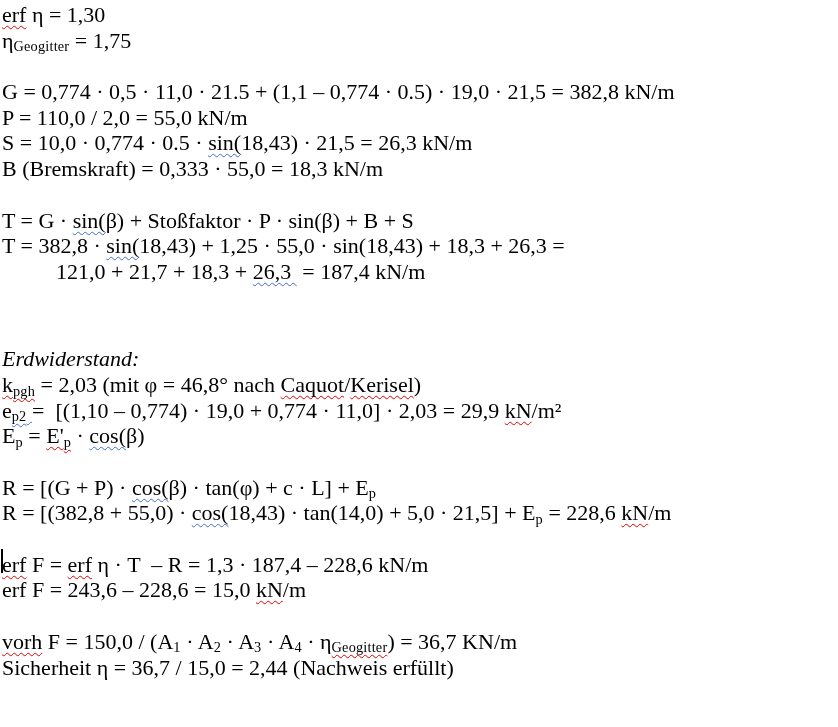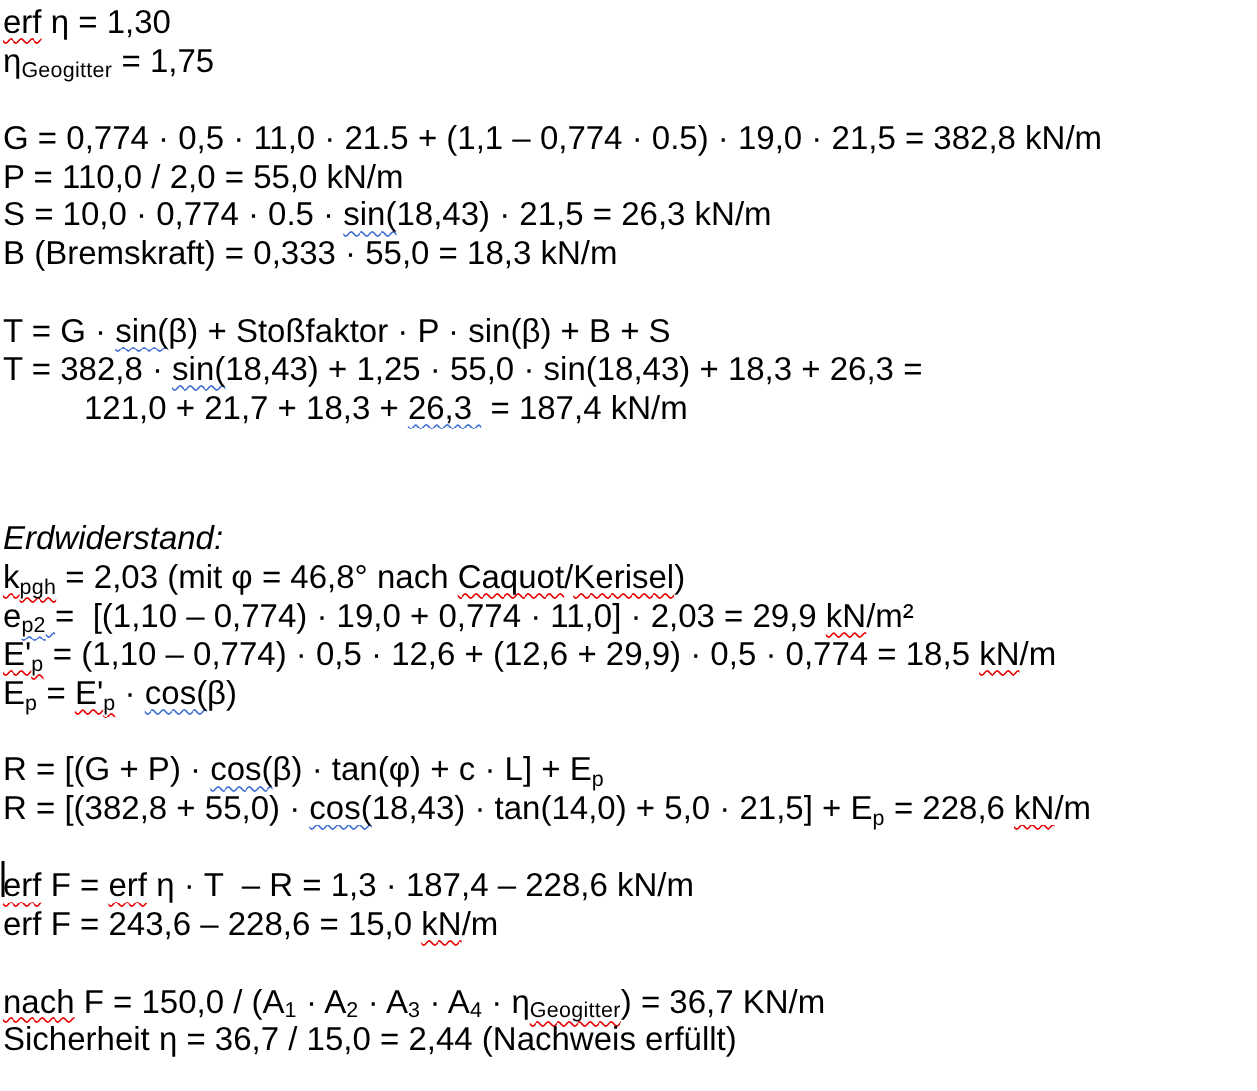--- a/index.html
+++ b/index.html
@@ -11,21 +11,21 @@
     width: 838px;
     height: 727px;
     overflow: hidden;
   }
   .doc {
     position: relative;
     box-sizing: border-box;
     width: 818px;
     height: 727px;
     padding: 2px 2px 0 2px;
-    font-family: Liberation Sans, sans-serif;
+    font-family: Liberation Serif, serif;
     font-size: 22px;
     line-height: 25.7px;
     color: #000000;
   }
   .line {
     position: relative;
     height: 25.7px;
     white-space: pre;
   }
   .line.indent { padding-left: 54px; }
@@ -77,24 +77,23 @@
     <div class="line"><span>S = 10,0 · 0,774 · 0.5 · </span><span class="sq-blue">sin(</span><span>18,43) · 21,5 = 26,3 kN/m</span></div>
     <div class="line"><span>B (Bremskraft) = 0,333 · 55,0 = 18,3 kN/m</span></div>
     <div class="line"></div>
     <div class="line"><span>T = G · </span><span class="sq-blue">sin(</span><span>β) + Stoßfaktor · P · sin(β) + B + S</span></div>
     <div class="line"><span>T = 382,8 · </span><span class="sq-blue">sin(</span><span>18,43) + 1,25 · 55,0 · sin(18,43) + 18,3 + 26,3 =</span></div>
     <div class="line indent"><span>121,0 + 21,7 + 18,3 + </span><span class="sq-blue">26,3 </span><span> = 187,4 kN/m</span></div>
     <div class="line"></div>
     <div class="line italic"><span>Erdwiderstand:</span></div>
     <div class="line"><span class="sq-red">k</span><span class="sub sq-red">pgh</span><span> = 2,03 (mit φ = 46,8° nach </span><span class="sq-red">Caquot</span><span>/</span><span class="sq-red">Kerisel</span><span>)</span></div>
     <div class="line"><span>e</span><span class="sub sq-blue">p2</span><span class="sq-blue"> </span><span>=  [(1,10 – 0,774) · 19,0 + 0,774 · 11,0] · 2,03 = 29,9 </span><span class="sq-red">kN</span><span>/m²</span></div>
-    <div class="line"><span class="sq-red">E'</span><span class="sub sq-red">p</span><span> = (1,10 – 0,774) · 0,5 · 12,6 + (12,6 + 29,9) · 0,5 · 0,774 = 18,5 </span><span class="sq-red">kN</span><span>/m</span></div>
     <div class="line"><span>E</span><span class="sub">p</span><span> = </span><span class="sq-red">E'</span><span class="sub sq-red">p</span><span> · </span><span class="sq-blue">cos(</span><span>β)</span></div>
     <div class="line"></div>
     <div class="line"><span>R = [(G + P) · </span><span class="sq-blue">cos(</span><span>β) · tan(φ) + c · L] + E</span><span class="sub">p</span></div>
     <div class="line"><span>R = [(382,8 + 55,0) · </span><span class="sq-blue">cos(</span><span>18,43) · tan(14,0) + 5,0 · 21,5] + E</span><span class="sub">p</span><span> = 228,6 </span><span class="sq-red">kN</span><span>/m</span></div>
     <div class="line"></div>
     <div class="line"><span class="caret"></span><span class="sq-red">erf</span><span> F = </span><span class="sq-red">erf</span><span> η · T  – R = 1,3 · 187,4 – 228,6 kN/m</span></div>
     <div class="line"><span>erf F = 243,6 – 228,6 = 15,0 </span><span class="sq-red">kN</span><span>/m</span></div>
     <div class="line"></div>
-    <div class="line"><span class="sq-red">nach</span><span> F = 150,0 / (A</span><span class="sub">1</span><span> · A</span><span class="sub">2</span><span> · A</span><span class="sub">3</span><span> · A</span><span class="sub">4</span><span> · η</span><span class="sub sq-red">Geogitter</span><span>) = 36,7 KN/m</span></div>
+    <div class="line"><span class="sq-red">vorh</span><span> F = 150,0 / (A</span><span class="sub">1</span><span> · A</span><span class="sub">2</span><span> · A</span><span class="sub">3</span><span> · A</span><span class="sub">4</span><span> · η</span><span class="sub sq-red">Geogitter</span><span>) = 36,7 KN/m</span></div>
     <div class="line"><span>Sicherheit η = 36,7 / 15,0 = 2,44 (Nachweis erfüllt)</span></div>
   </div>
 
 </body></html>

